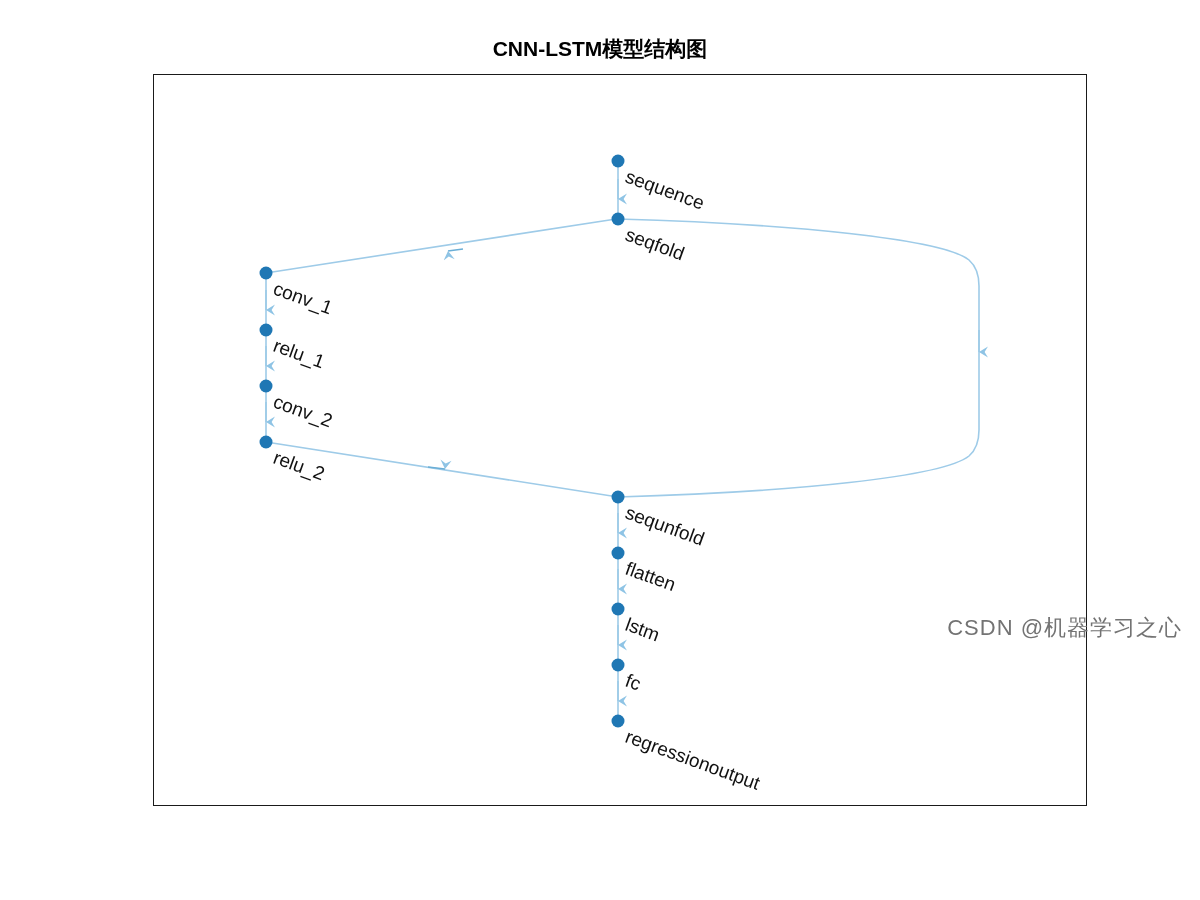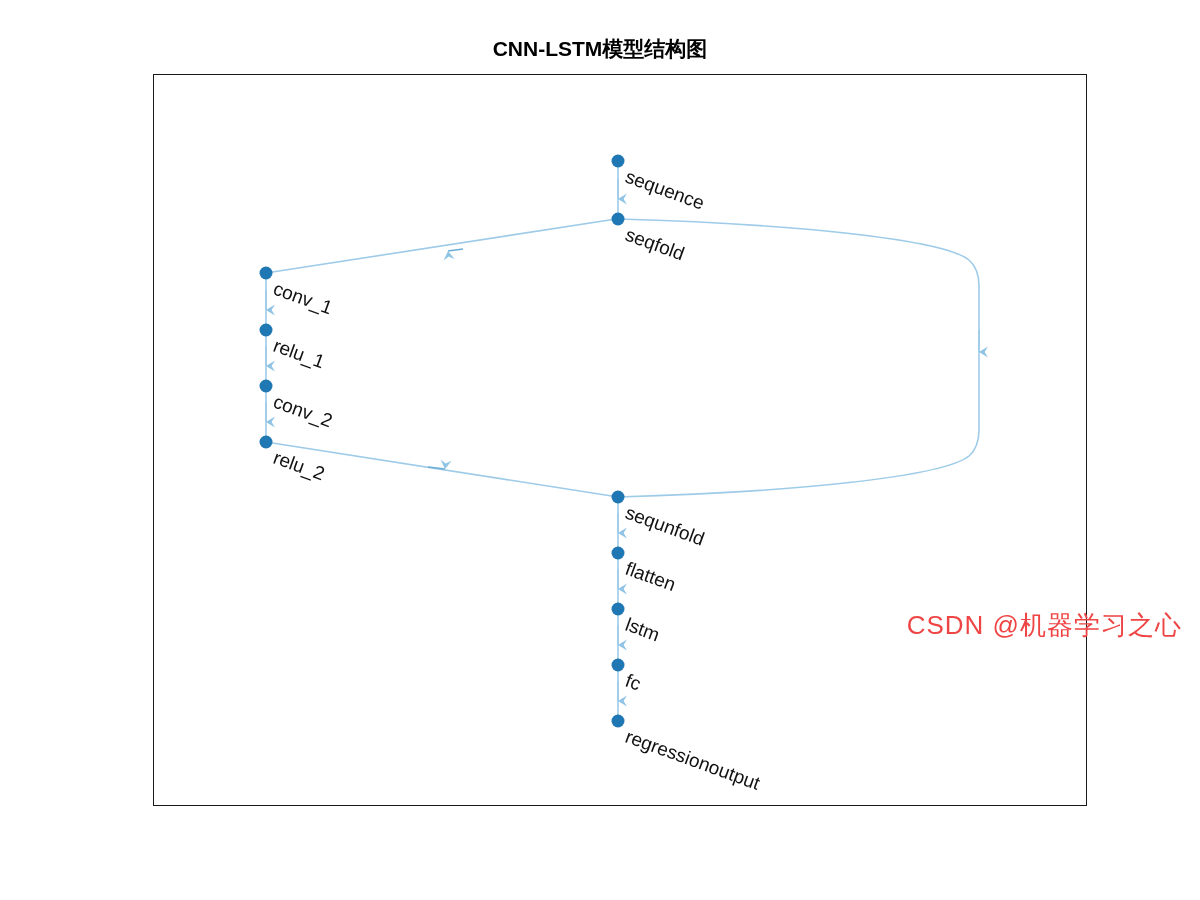--- a/index.html
+++ b/index.html
@@ -64,22 +64,22 @@
     transform-origin: 0% 50%;
     transform: rotate(20deg);
     pointer-events: none;
   }
 
   #watermark {
     position: absolute;
     right: 18px;
     bottom: 16px;
     font-family: "Liberation Sans", sans-serif;
-    font-size: 26px;
-    color: #ef4444;
+    font-size: 22px;
+    color: #737373;
     letter-spacing: 1px;
     white-space: nowrap;
   }
 </style>
 </head>
 <body>
 
 <div id="figure">
 
   <div id="figure-title">CNN-LSTM模型结构图</div>

